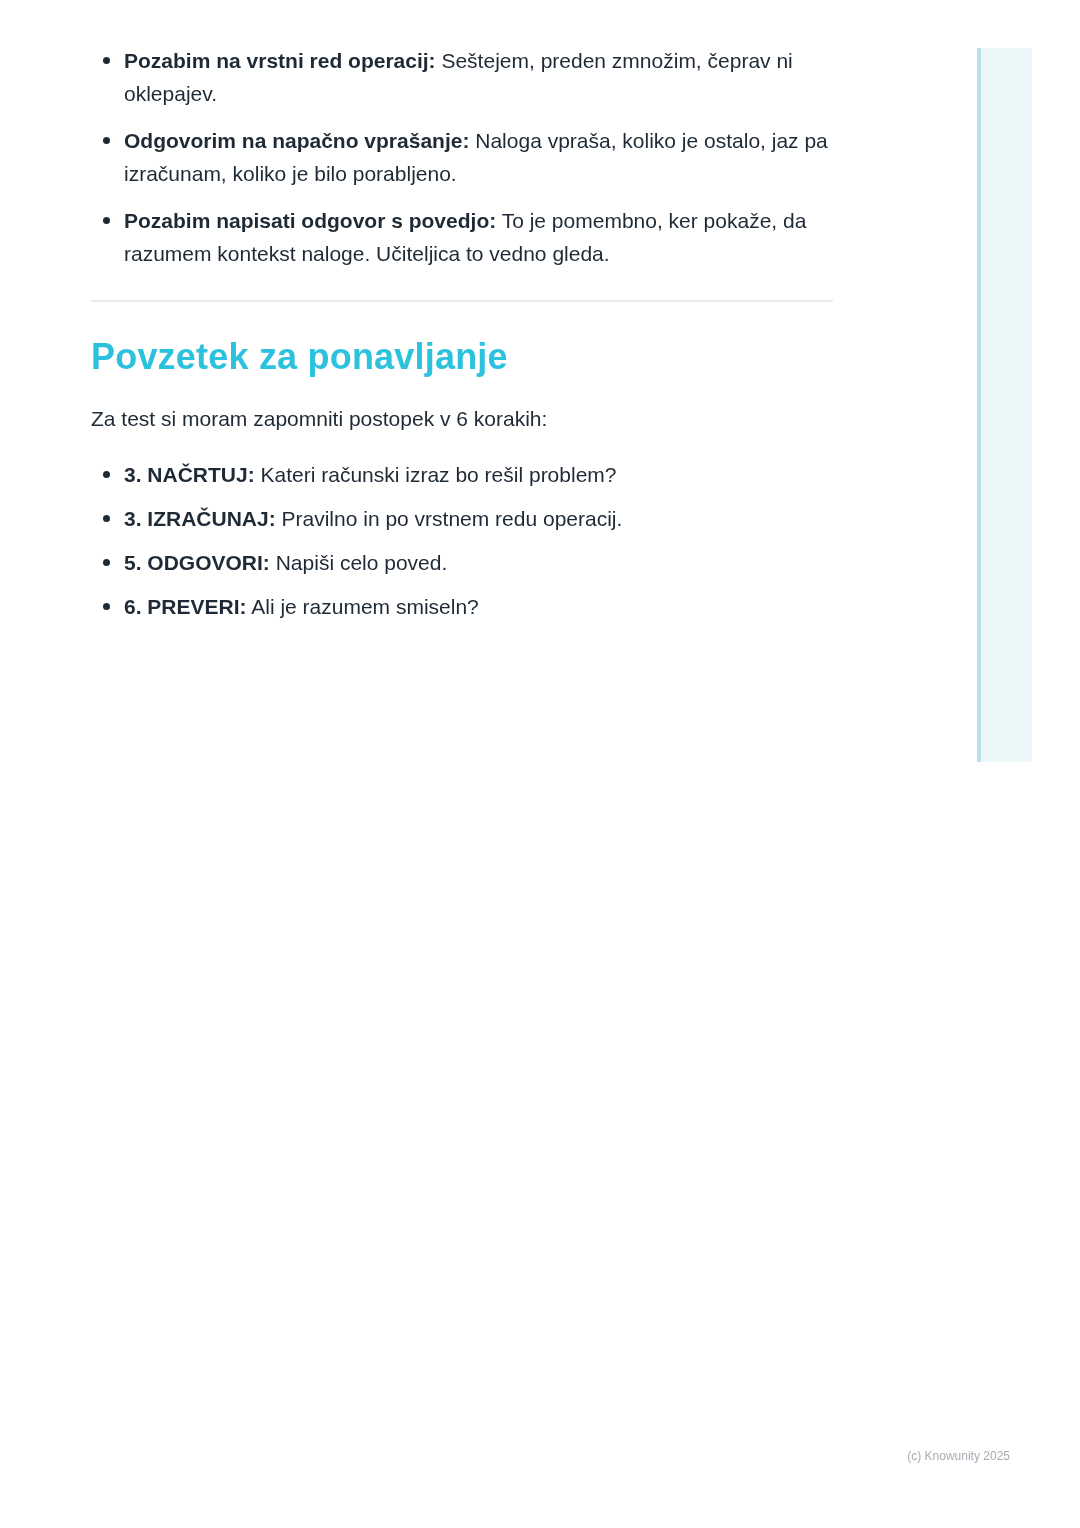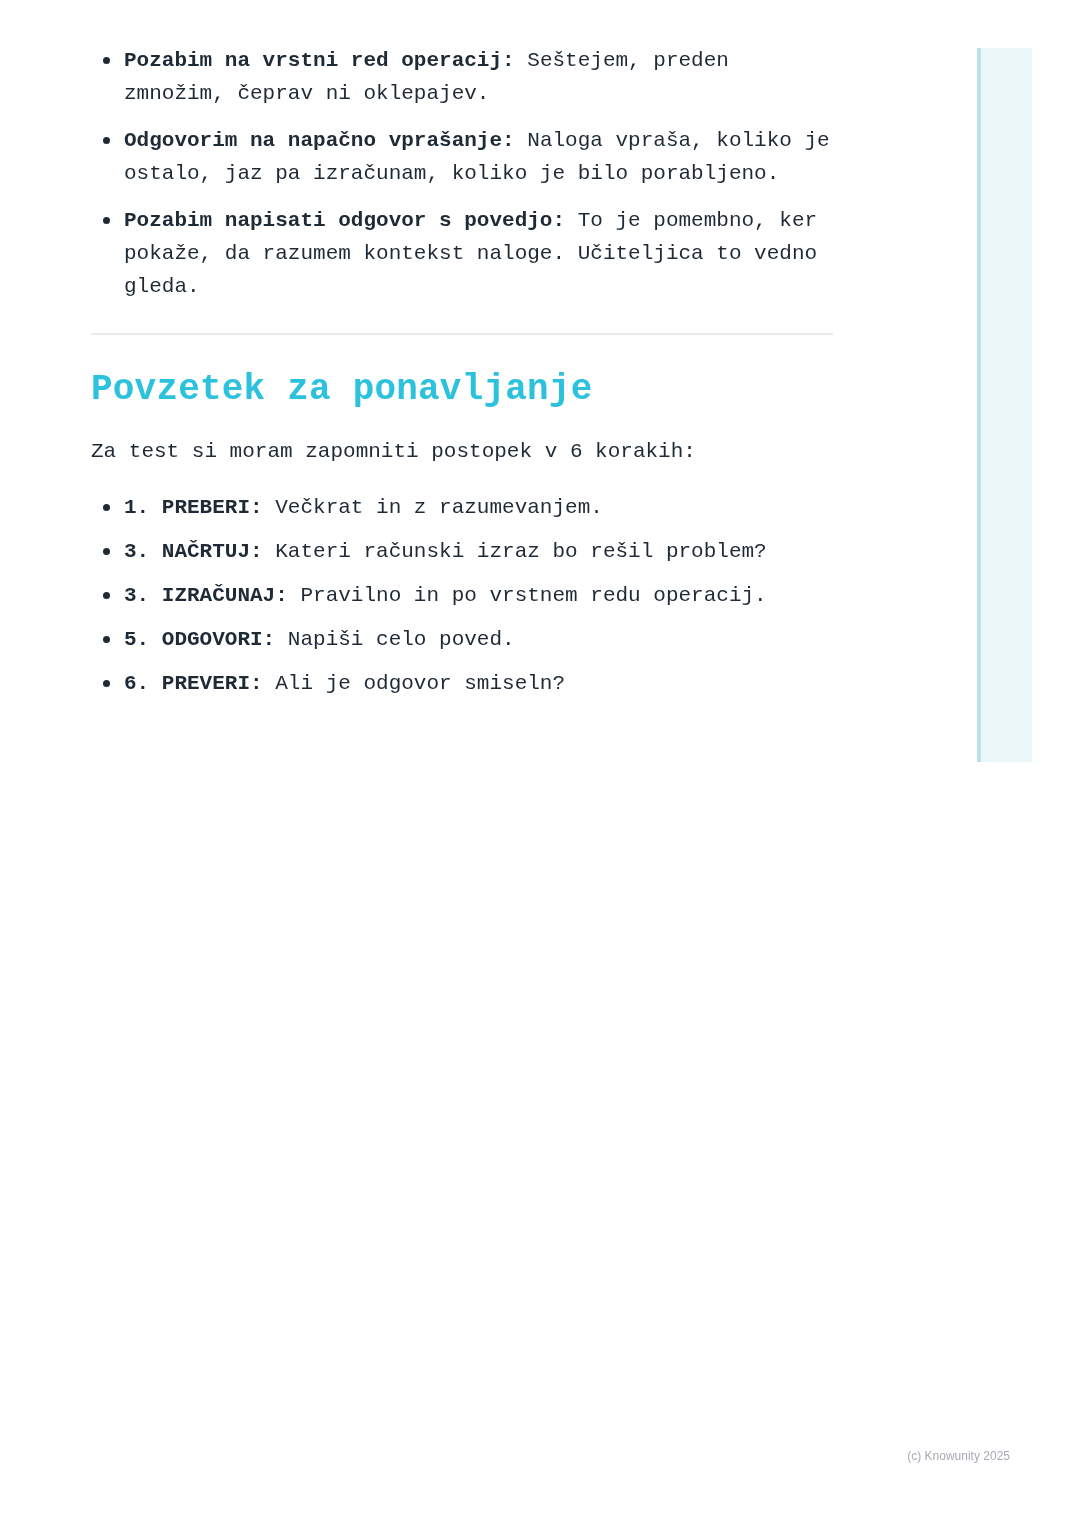--- a/index.html
+++ b/index.html
@@ -20,21 +20,20 @@
     font-family: "Liberation Sans", sans-serif;
     color: var(--body-text);
     position: relative;
     overflow: hidden;
   }
   .content {
     position: absolute;
     left: 91px;
     top: 44px;
     width: 742px;
-    font-family: Liberation Mono, monospace;
   }
   ul.bullets {
     list-style: none;
     margin: 0;
     padding: 0 0 0 33px;
     font-size: 21px;
     line-height: 33px;
   }
   ul.bullets li {
     position: relative;
@@ -107,33 +106,30 @@
   </ul>
 
   <hr class="divider">
 
   <h2 class="heading">Povzetek za ponavljanje</h2>
 
   <p class="intro">Za test si moram zapomniti postopek v 6 korakih:</p>
 
   <ul class="bullets steps">
     <li>
-      <span class="b">1. PREBERI:</span><span> Večkrat in z razumevanjem.</span>
-    </li>
-    <li>
       <span class="b">3. NAČRTUJ:</span><span> Kateri računski izraz bo rešil problem?</span>
     </li>
     <li>
       <span class="b">3. IZRAČUNAJ:</span><span> Pravilno in po vrstnem redu operacij.</span>
     </li>
     <li>
       <span class="b">5. ODGOVORI:</span><span> Napiši celo poved.</span>
     </li>
     <li>
-      <span class="b">6. PREVERI:</span><span> Ali je odgovor smiseln?</span>
+      <span class="b">6. PREVERI:</span><span> Ali je razumem smiseln?</span>
     </li>
   </ul>
 
 </div>
 
 <div class="side-strip"></div>
 
 <div class="footer">(c) Knowunity 2025</div>
 
 </body></html>

